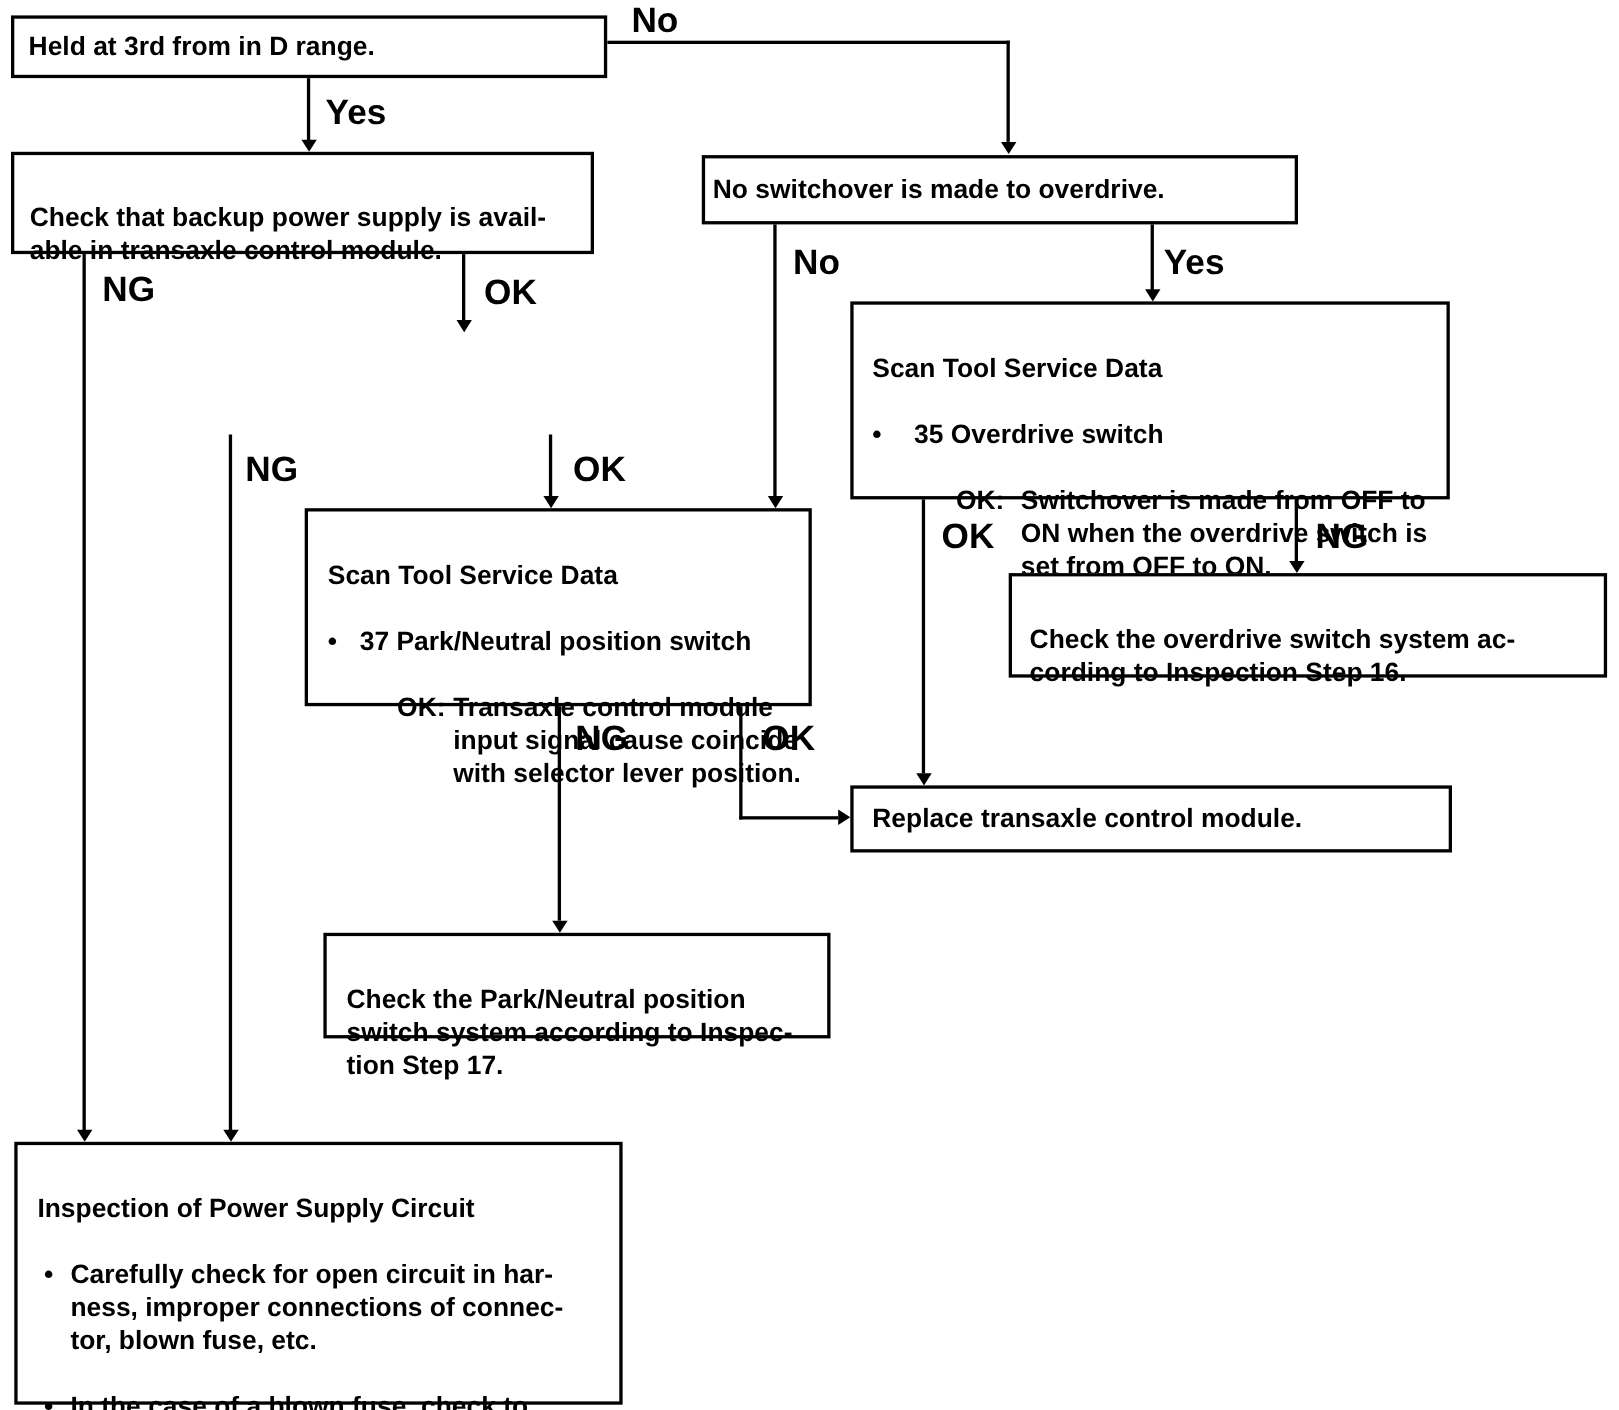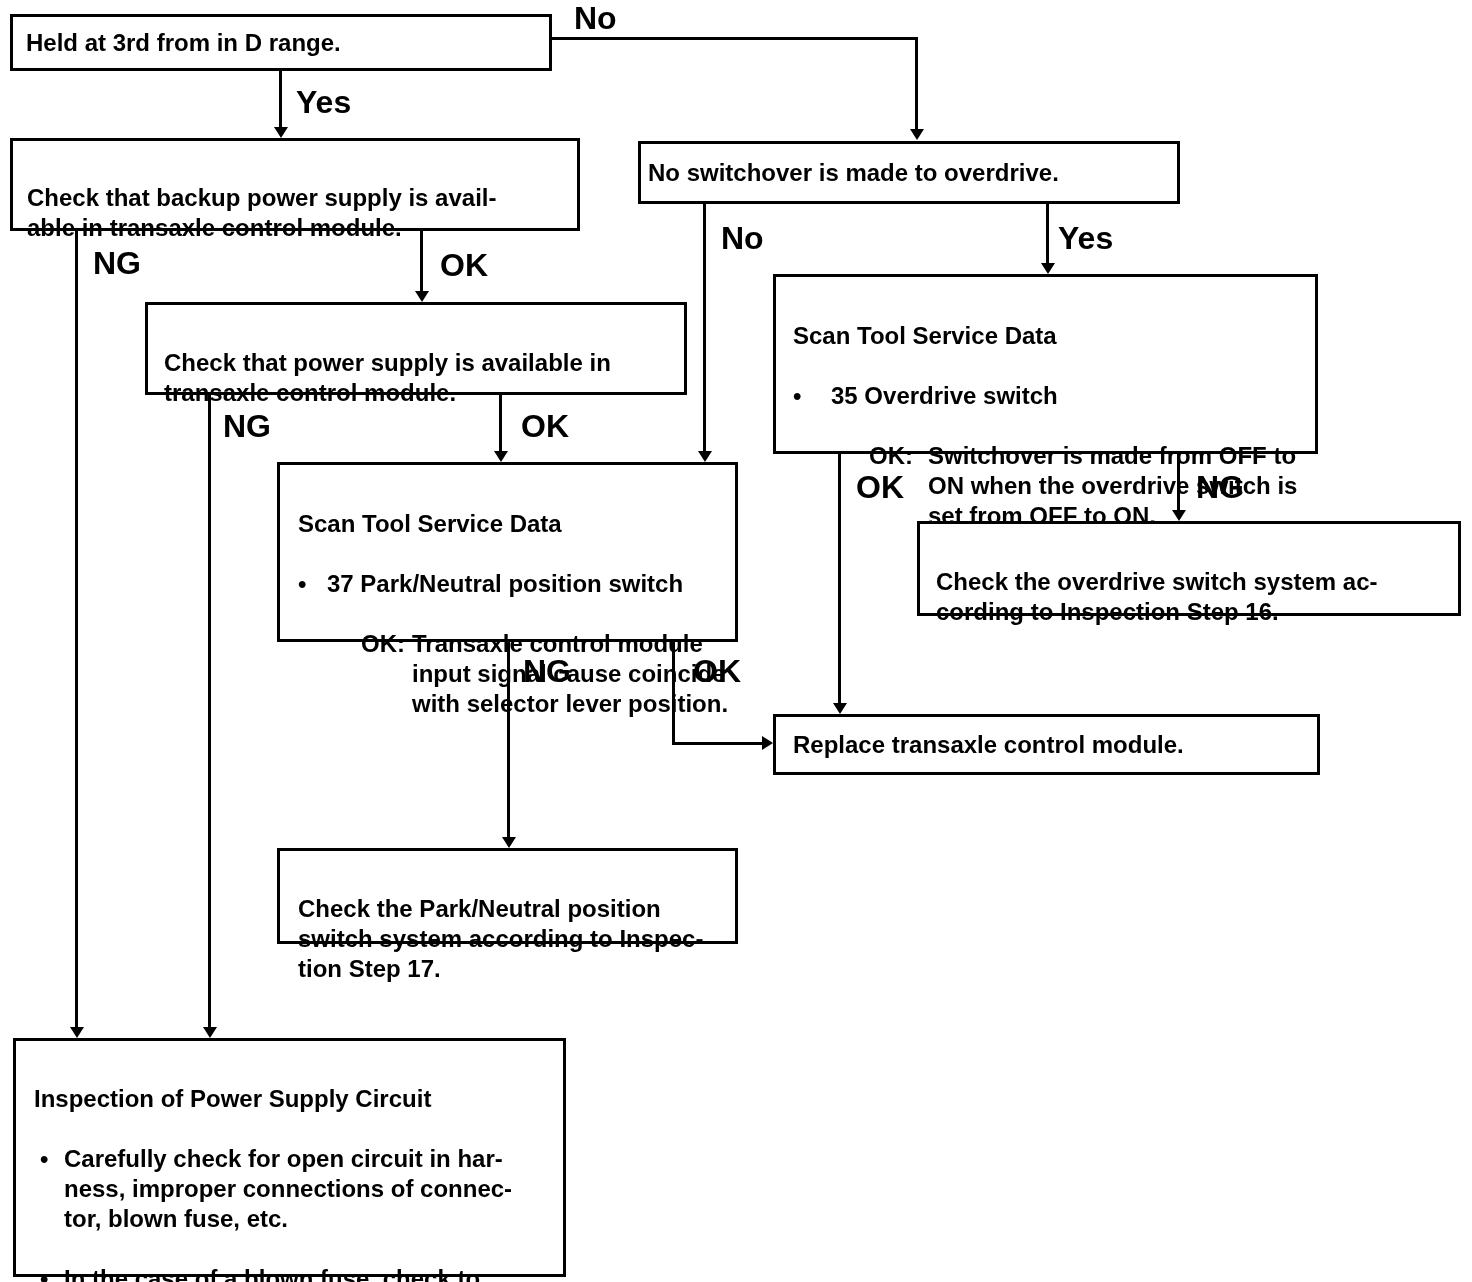--- a/index.html
+++ b/index.html
@@ -130,33 +130,29 @@
   <div class="branch" style="left:521px; top:412px;">OK</div>
   <div class="branch" style="left:856px; top:473px;">OK</div>
   <div class="branch" style="left:1196px; top:473px;">NG</div>
   <div class="branch" style="left:523px; top:657px;">NG</div>
   <div class="branch" style="left:693px; top:657px;">OK</div>
 
   <div class="node vcenter" style="left:10px; top:14px; width:542px; height:57px; padding-left:13px;">
     <span>Held at 3rd from in D range.</span>
   </div>
 
-  <div class="node" style="left:10px; top:138px; width:570px; height:93px; padding:12px 14px 0;">
+  <div class="node" style="left:10px; top:138px; width:530px; height:93px; padding:12px 14px 0;">
     <span>Check that backup power supply is avail-
 able in transaxle control module.</span>
   </div>
 
   <div class="node vcenter" style="left:638px; top:141px; width:542px; height:63px; padding-left:7px;">
     <span>No switchover is made to overdrive.</span>
   </div>
 
-  <div class="node" style="left:145px; top:302px; width:542px; height:93px; padding:13px 16px 0;">
-    <span>Check that power supply is available in
-transaxle control module.</span>
-  </div>
 
   <div class="node" style="left:773px; top:274px; width:545px; height:180px; padding:14px 0 0 17px;">
     <div>Scan Tool Service Data</div>
     <div class="row">
       <span class="dot" style="width:38px;">•</span>
       <span>35 Overdrive switch</span>
     </div>
     <div class="row" style="margin-left:76px;">
       <span class="ok-label" style="width:59px;">OK:</span>
       <span class="ok-text">Switchover is made from OFF to
@@ -181,21 +177,21 @@
       <span class="ok-text">Transaxle control module
 input signal cause coincide
 with selector lever position.</span>
     </div>
   </div>
 
   <div class="node vcenter" style="left:773px; top:714px; width:547px; height:61px; padding-left:17px;">
     <span>Replace transaxle control module.</span>
   </div>
 
-  <div class="node" style="left:277px; top:848px; width:461px; height:96px; padding:13px 18px 0;">
+  <div class="node" style="left:294px; top:848px; width:461px; height:96px; padding:13px 18px 0;">
     <span>Check the Park/Neutral position
 switch system according to Inspec-
 tion Step 17.</span>
   </div>
 
   <div class="node" style="left:13px; top:1038px; width:553px; height:239px; padding:13px 0 0 18px;">
     <div>Inspection of Power Supply Circuit</div>
     <div class="row" style="margin-left:6px;">
       <span class="dot" style="width:24px;">•</span>
       <span>Carefully check for open circuit in har-

